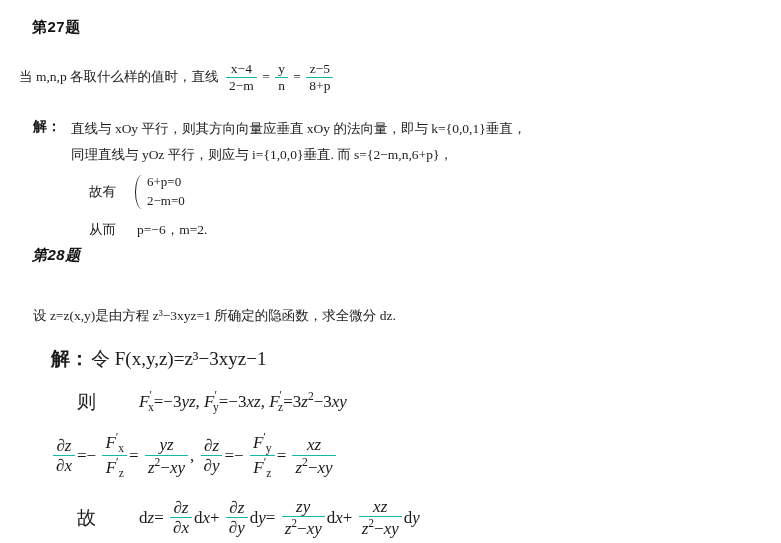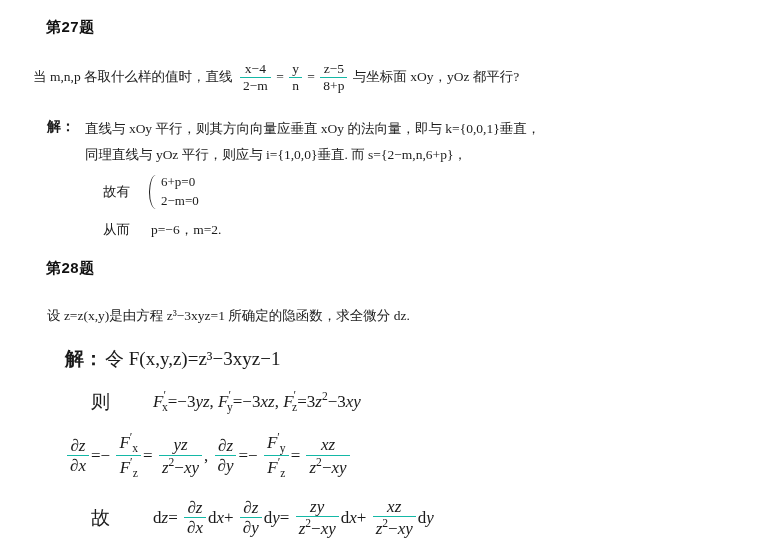--- a/index.html
+++ b/index.html
@@ -14,21 +14,20 @@
     color: #1a1a1a;
     overflow: hidden;
     position: relative;
   }
   .page {
     position: relative;
     width: 656px;
     height: 543px;
     box-sizing: border-box;
     padding: 0;
-    margin-left: 14px;
   }
   .q-heading {
     font-family: "Liberation Sans", sans-serif;
     font-size: 15px;
     font-weight: 700;
     color: #111;
     letter-spacing: 0.5px;
   }
   .blk {
     position: absolute;
@@ -120,21 +119,21 @@
       <span>=</span>
       <span class="frac">
         <span class="num">y</span>
         <span class="den">n</span>
       </span>
       <span>=</span>
       <span class="frac">
         <span class="num">z−5</span>
         <span class="den">8+p</span>
       </span>
-    </span><span class="math">与坐标面 xOy，yOz 都平行?</span>
+    </span>
   </div>
 
   <div class="blk" style="left:33px; top:118px; width:700px;">
     <div style="position:relative;">
       <span class="sol-label" style="position:absolute; left:0; top:0;">解：</span>
       <div class="body-text" style="margin-left:38px;">直线与 xOy 平行，则其方向向量应垂直 xOy 的法向量，即与 k={0,0,1}垂直，</div>
     </div>
     <div class="body-text" style="margin-left:38px; margin-top:4px;">同理直线与 yOz 平行，则应与 i={1,0,0}垂直. 而 s={2−m,n,6+p}，</div>
 
     <div style="margin-left:56px; margin-top:8px; display:flex; align-items:center;">
@@ -146,21 +145,21 @@
         </span>
       </span>
     </div>
 
     <div style="margin-left:56px; margin-top:8px;">
       <span class="body-text" style="display:inline-block; width:44px;">从而</span>
       <span class="body-text">p=−6，m=2.</span>
     </div>
   </div>
 
-  <div class="blk q-heading" style="left:32px; top:259px;">第28题</div>
+  <div class="blk q-heading" style="left:32px; top:246px;font-style:italic;">第28题</div>
 
   <div class="blk body-text" style="left:33px; top:305px; width:700px;">
     <span class="math">
       <span>设 z=z(x,y)是由方程 z³−3xyz=1 所确定的隐函数，求全微分 dz.</span>
     </span>
   </div>
 
   <div class="blk" style="left:51px; top:345px; width:740px;">
     <div class="big-text" style="position:relative;">
       <span style="font-weight:700;">解：</span><span class="math" style="margin-left:2px;">令 F(x,y,z)=z³−3xyz−1</span>

